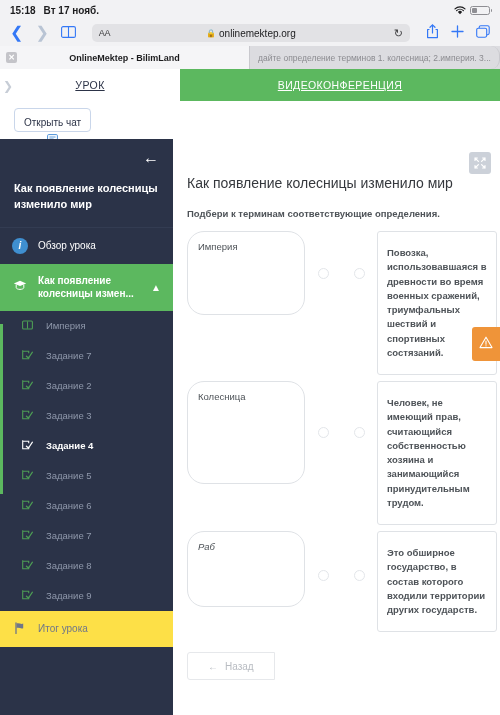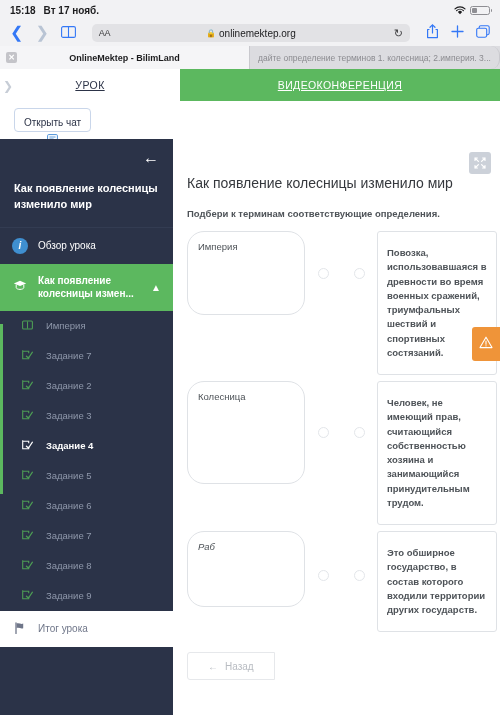--- a/index.html
+++ b/index.html
@@ -140,21 +140,21 @@
     padding: 9px 12px 9px 22px; font-size: 9.5px;
     color: #8f98ab;
   }
   .sb-sub .ico { flex: 0 0 14px; font-size: 10px; color: #4d9d54; }
   .sb-sub.cur { color: #ffffff; font-weight: bold; }
   .sb-sub.cur .ico { color: #ffffff; }
   .sb-sub.book .ico { color: #4d9d54; }
   .sb-final {
     display: flex; align-items: center; gap: 10px;
     padding: 11px 12px; font-size: 10px; color: #6f7689;
-    background: #ffffff;
+    background: #fde047;
   }
   .sb-final .ico { flex: 0 0 16px; text-align: center; color: #6f7689; font-size: 11px; }
   .sb-rest { flex: 1; background: #2b3348; }
   
   .sb-groupbar {
     position: absolute; left: 0; width: 3px; background: #5cb85f;
   }
 
   
   .main { flex: 1; background: #fff; position: relative; overflow: hidden; }

